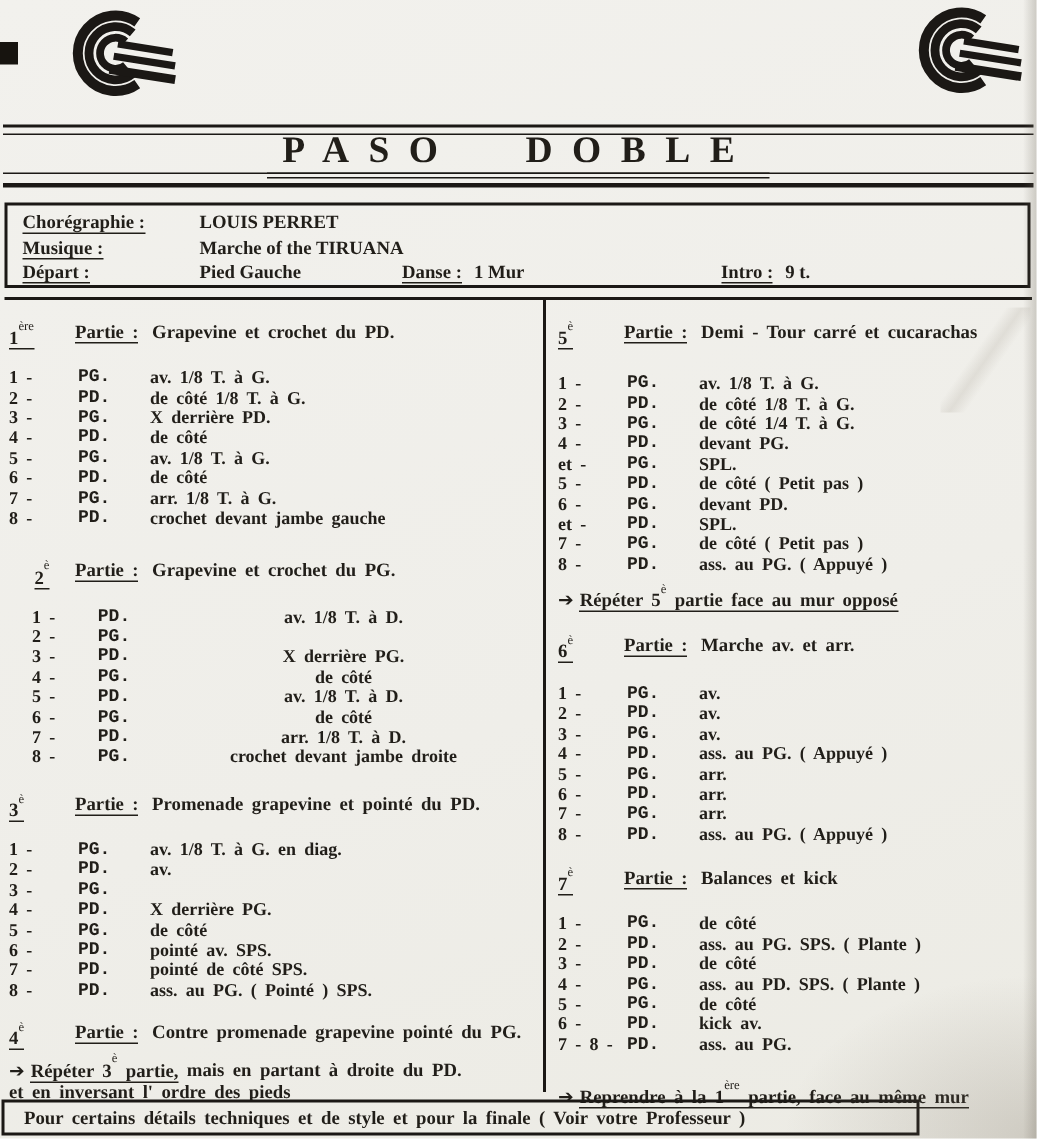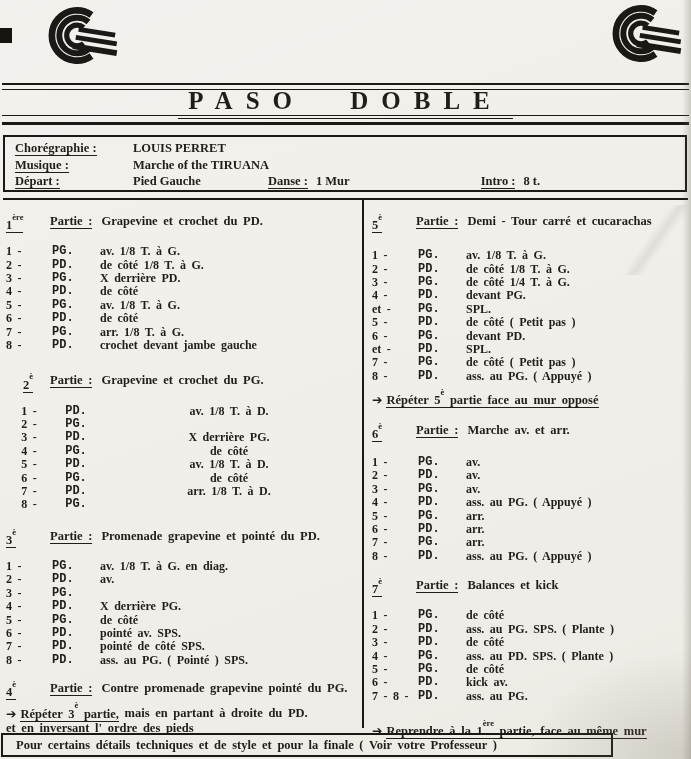--- a/index.html
+++ b/index.html
@@ -29,21 +29,21 @@
     font-size:25px;font-weight:800;letter-spacing:13px;word-spacing:26px;}
   .page-title .tspan{border-bottom:4px double #1b1815;padding:0 10px 1px 10px;}
   
   .info{left:3px;top:135px;width:684px;height:57px;border:2px solid #1b1815;box-sizing:border-box;
     padding:3px 0 0 10px;font-size:12.5px;font-weight:700;}
   .irow{display:flex;line-height:16.5px;white-space:nowrap;}
   .ilabel{display:inline-block;width:118px;}
   .ival-1{display:inline-block;width:135px;}
   .gap-danse{display:inline-block;width:131px;}
   .ul{border-bottom:1.2px solid #211e19;padding-bottom:0px;}
-  sup{font-size:8.5px;position:relative;top:-4px;font-weight:700;}
+  sup{font-size:8.5px;position:relative;top:-4px;font-weight:400;}
   
   .hrule{left:3px;top:198px;width:685px;height:2px;background:#1b1815;}
   .vrule{left:362px;top:200px;width:2px;height:528px;background:#1b1815;}
   
   .col{font-size:12px;font-weight:700;word-spacing:2.5px;}
   .col-left{left:6px;top:201px;width:352px;}
   .col-right{left:372px;top:201px;width:316px;}
   .sec-h{display:flex;font-size:12.5px;line-height:14px;}
   .ord{width:44px;flex:none;}
   .plabel{margin-right:9px;}
@@ -111,21 +111,21 @@
     <span class="ilabel"><span class="ul">Musique :</span></span>
     <span>Marche  of  the  TIRUANA</span>
   </div>
   <div class="irow">
     <span class="ilabel"><span class="ul">Départ :</span></span>
     <span class="ival-1">Pied  Gauche</span>
     <span><span class="ul">Danse :</span></span>
     <span style="margin-left:8px;">1 Mur</span>
     <span class="gap-danse"></span>
     <span><span class="ul">Intro :</span></span>
-    <span style="margin-left:8px;">8 t.</span>
+    <span style="margin-left:8px;">9 t.</span>
   </div>
 </div>
 
 <div class="abs hrule"></div>
 <div class="abs vrule"></div>
 
 <div class="abs col col-left">
 
   <div class="sec mt-s1">
     <div class="sec-h">
@@ -228,20 +228,21 @@
 
         <div class="step">
           <span class="sc">7 -</span>
           <span class="sf">PD.</span>
           <span class="sa">arr. 1/8 T. à D.</span>
         </div>
 
         <div class="step">
           <span class="sc">8 -</span>
           <span class="sf">PG.</span>
+          <span class="sa">crochet devant jambe droite</span>
         </div>
       </div>
   </div>
 
   <div class="sec mt-s3">
     <div class="sec-h">
       <span class="ord"><span class="ul"><span>3</span><sup>è</sup></span></span>
       <span class="sec-text"><span class="ul plabel">Partie :</span><span>Promenade grapevine et pointé du PD.</span></span>
     </div>
     <div class="steps">

